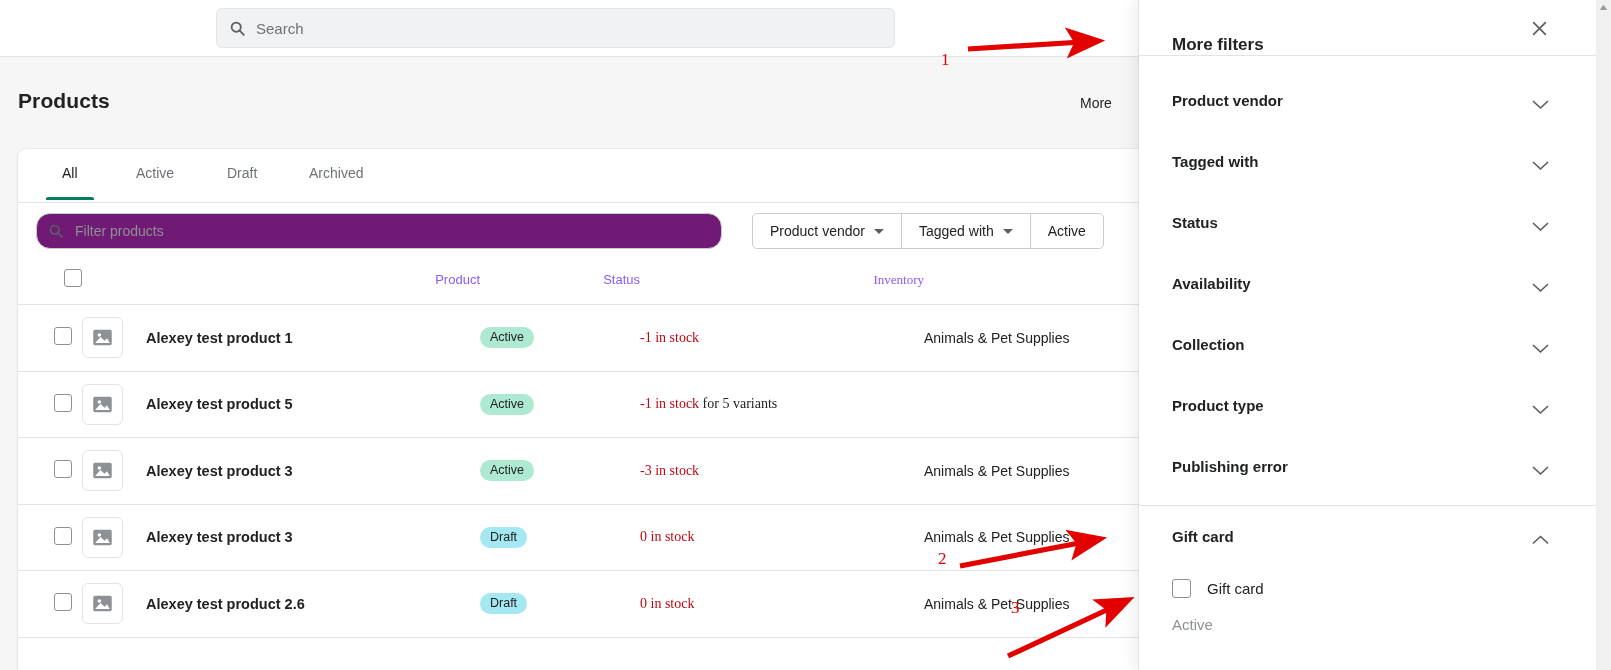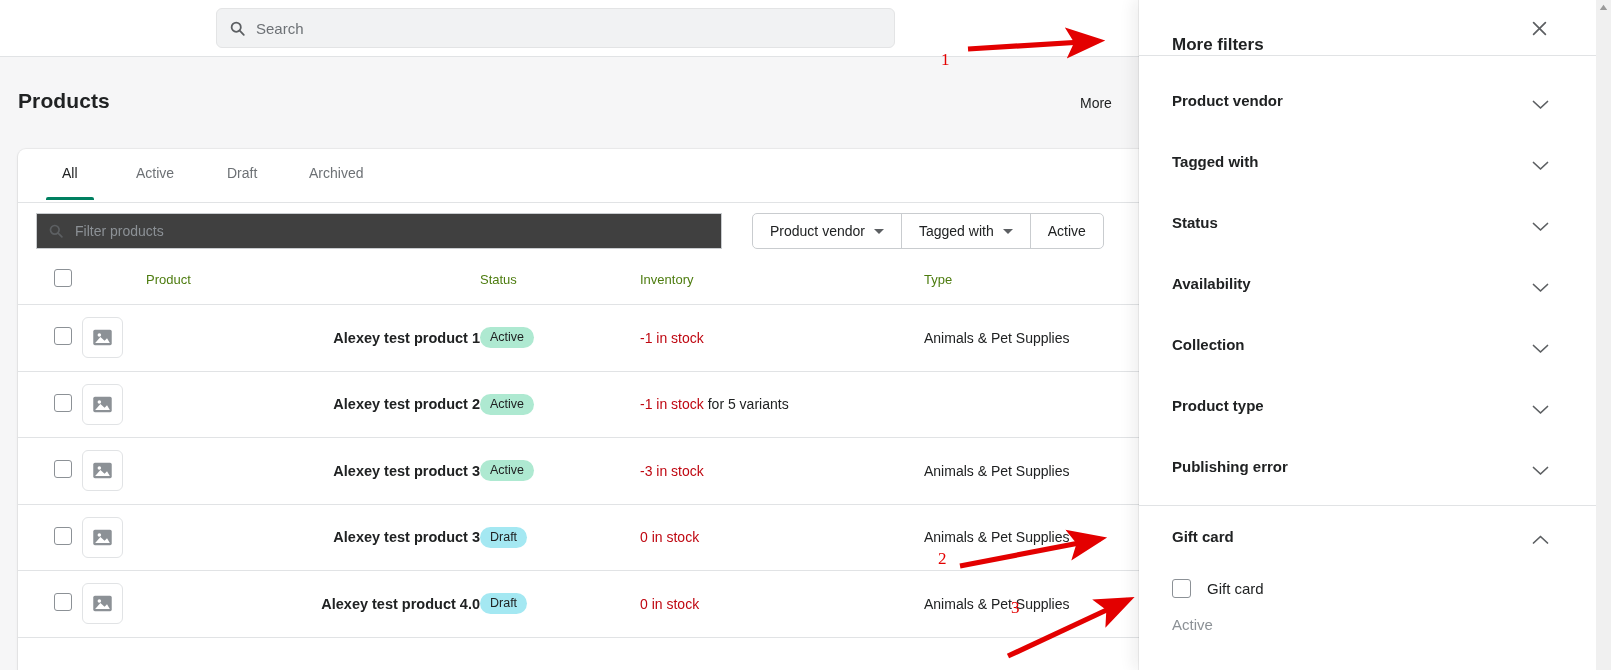--- a/index.html
+++ b/index.html
@@ -57,51 +57,51 @@
   .tab .ul {
     position: absolute; left: -16px; right: -16px; bottom: -5px; height: 3px;
     background: #008060; border-radius: 2px 2px 0 0; display: none;
   }
   .tab.active .ul { display: block; }
 
   
   .filterrow { position: relative; height: 58px; }
   .filterinput {
     position: absolute; left: 18px; top: 10px; width: 686px; height: 36px;
-    border: 1px solid #c9cccf; border-radius: 0; background: #404040;
+    border: 1px solid #c9cccf; border-radius: 14px; background: #701a75;
     display: flex; align-items: center; padding: 0 11px;
   }
   .filterinput .ph { color: #8c9196; font-size: 14px; margin-left: 10px; }
   .filtergroup {
     position: absolute; left: 734px; top: 10px; height: 36px;
     display: flex; border: 1px solid #c9cccf; border-radius: 5px; background: #fff; overflow: hidden;
   }
   .fbtn {
     display: flex; align-items: center; gap: 9px; padding: 0 17px;
     font-size: 14px; color: #202223; border-right: 1px solid #c9cccf; height: 100%;
     white-space: nowrap;
   }
   .fbtn:last-child { border-right: none; }
   .caret { width: 0; height: 0; border-left: 5px solid transparent; border-right: 5px solid transparent; border-top: 5px solid #5c5f62; }
 
   
   table.prod { width: 100%; border-collapse: collapse; table-layout: fixed; }
   table.prod th {
-    text-align: left; font-weight: 400; font-size: 13px; color: #4d7c0f;
+    text-align: right; font-weight: 400; font-size: 13px; color: #8b5cf6;
     padding: 8px 0 14px 0; border-bottom: 1px solid #e1e3e5; vertical-align: middle;
   }
   table.prod td {
     padding: 0; border-bottom: 1px solid #e1e3e5; height: 66.5px; vertical-align: middle;
     font-size: 14px; color: #202223;
   }
   .col-cb { width: 64px; padding-left: 36px !important; }
   .col-th { width: 64px; }
-  .col-name { width: 334px; text-align: right; }
+  .col-name { width: 334px; }
   .col-status { width: 160px; }
-  .col-inv { width: 284px; }
+  .col-inv { width: 284px; font-family: Liberation Serif, serif; }
   .col-type { width: auto; }
 
   .cbox {
     width: 18px; height: 18px; border: 1px solid #8c9196; border-radius: 3px;
     background: #fff; display: inline-block;
   }
   .thumb {
     width: 41px; height: 41px; border: 1px solid #e1e3e5; border-radius: 6px;
     background: #fff; display: flex; align-items: center; justify-content: center;
   }
@@ -267,21 +267,21 @@
             <td class="col-cb"><span class="cbox"></span></td>
             <td class="col-th">
               <span class="thumb">
                 <svg width="21" height="21" viewBox="0 0 20 20">
                     <rect x="1.2" y="2.6" width="17.6" height="14.8" rx="1.6" fill="#8c9196"></rect>
                     <circle cx="7" cy="7.6" r="1.7" fill="#fff"></circle>
                     <path d="M3 15.2 L8 9.6 L12 13.2 L14.3 10.8 L17 15.2 Z" fill="#fff"></path>
                   </svg>
               </span>
             </td>
-            <td class="col-name"><span class="pname">Alexey test product 2</span></td>
+            <td class="col-name"><span class="pname">Alexey test product 5</span></td>
             <td class="col-status"><span class="badge active">Active</span></td>
             <td class="col-inv"><span class="inv-neg">-1 in stock</span><span class="inv-rest"> for 5 variants</span></td>
             <td class="col-type"><span class="typetxt"></span></td>
           </tr>
 
           <tr>
             <td class="col-cb"><span class="cbox"></span></td>
             <td class="col-th">
               <span class="thumb">
                 <svg width="21" height="21" viewBox="0 0 20 20">
@@ -318,21 +318,21 @@
             <td class="col-cb"><span class="cbox"></span></td>
             <td class="col-th">
               <span class="thumb">
                 <svg width="21" height="21" viewBox="0 0 20 20">
                     <rect x="1.2" y="2.6" width="17.6" height="14.8" rx="1.6" fill="#8c9196"></rect>
                     <circle cx="7" cy="7.6" r="1.7" fill="#fff"></circle>
                     <path d="M3 15.2 L8 9.6 L12 13.2 L14.3 10.8 L17 15.2 Z" fill="#fff"></path>
                   </svg>
               </span>
             </td>
-            <td class="col-name"><span class="pname">Alexey test product 4.0</span></td>
+            <td class="col-name"><span class="pname">Alexey test product 2.6</span></td>
             <td class="col-status"><span class="badge draft">Draft</span></td>
             <td class="col-inv"><span class="inv-neg">0 in stock</span><span class="inv-rest"></span></td>
             <td class="col-type"><span class="typetxt">Animals &amp; Pet Supplies</span></td>
           </tr>
 
         </tbody>
       </table>
     </div>
   </div>
 

